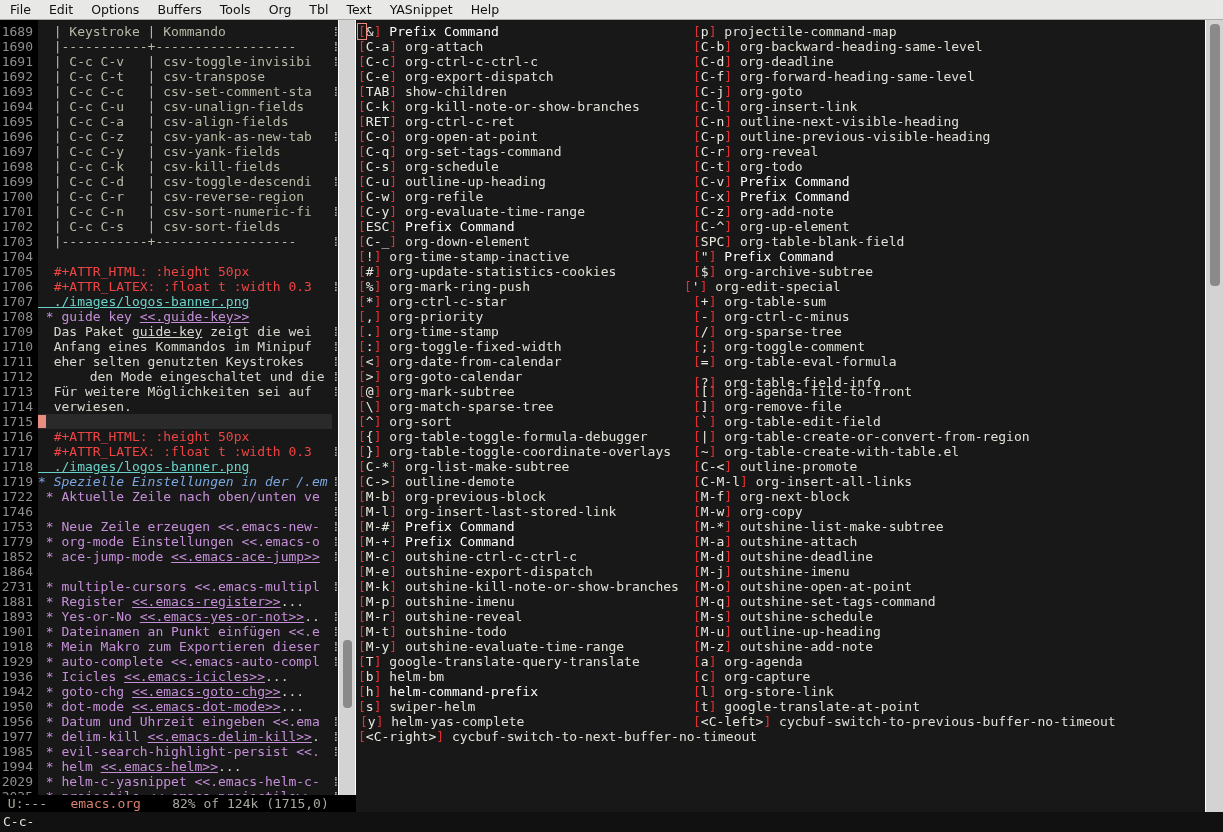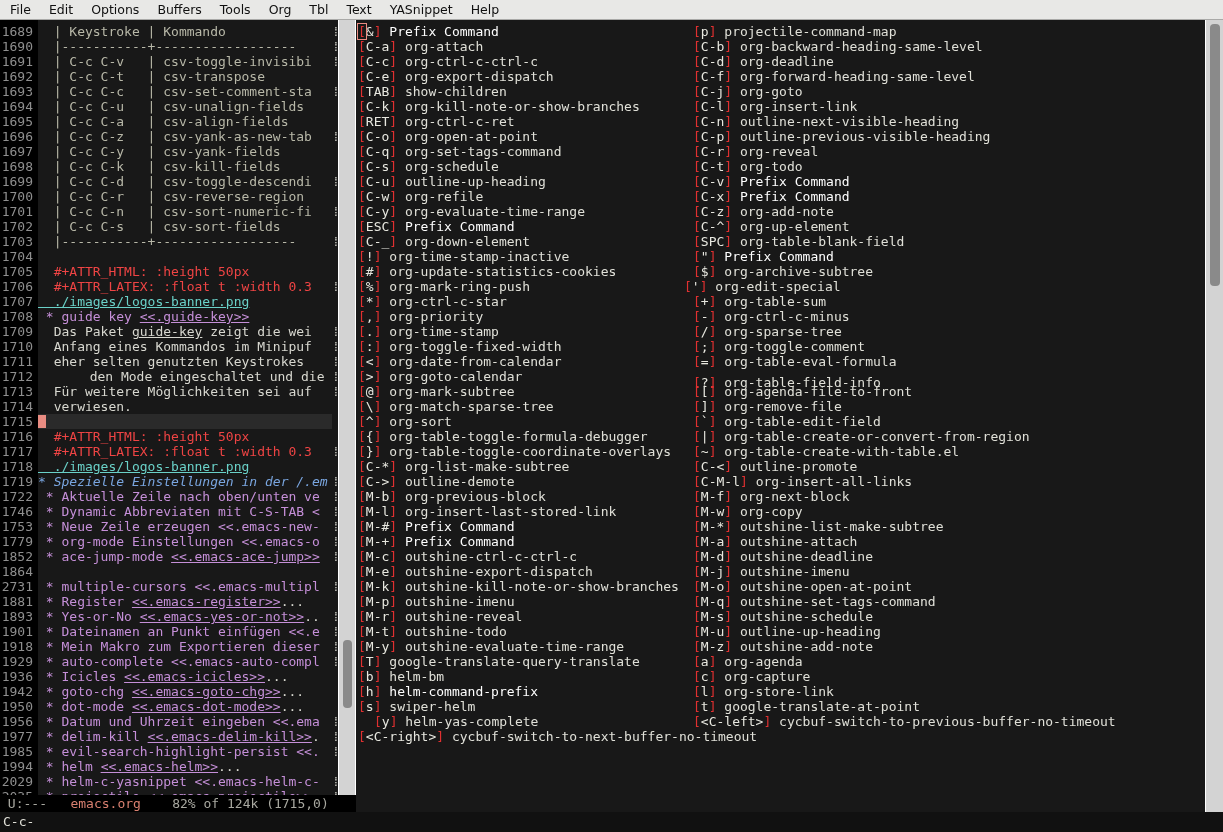--- a/index.html
+++ b/index.html
@@ -293,21 +293,20 @@
         <div class="orow" style="top:334px;"><span class="f-plain">  eher selten genutzten Keystrokes</span></div>
         <div class="orow" style="top:349px;margin-left:36px;"><span class="f-plain">  den Mode eingeschaltet und die gu</span></div>
         <div class="orow" style="top:364px;"><span class="f-plain">  Für weitere Möglichkeiten sei auf</span></div>
         <div class="orow" style="top:379px;"><span class="f-plain">  verwiesen.</span></div>
         <div class="orow hl" style="top:394px;"><span class="cursorblk"></span></div>
         <div class="orow" style="top:409px;"><span class="f-kw">  #+ATTR_HTML: :height 50px</span></div>
         <div class="orow" style="top:424px;"><span class="f-kw">  #+ATTR_LATEX: :float t :width 0.3</span></div>
         <div class="orow" style="top:439px;"><span class="f-link">  ./images/logos-banner.png</span></div>
         <div class="orow" style="top:454px;"><span class="f-h1i">* Spezielle Einstellungen in der /.em</span></div>
         <div class="orow" style="top:469px;"><span class="f-h2"> * Aktuelle Zeile nach oben/unten ve</span></div>
-        <div class="orow" style="top:484px;"><span class="f-h2"> * Dynamic Abbreviaten mit C-S-TAB &lt;</span></div>
         <div class="orow" style="top:499px;"><span class="f-h2"> * Neue Zeile erzeugen &lt;&lt;.emacs-new-</span></div>
         <div class="orow" style="top:514px;"><span class="f-h2"> * org-mode Einstellungen &lt;&lt;.emacs-o</span></div>
         <div class="orow" style="top:529px;"><span class="f-h2"> * ace-jump-mode </span><span class="f-h2" style="text-decoration:underline">&lt;&lt;.emacs-ace-jump&gt;&gt;</span><span class="f-dots"></span></div>
         <div class="orow" style="top:559px;"><span class="f-h2"> * multiple-cursors &lt;&lt;.emacs-multipl</span></div>
         <div class="orow" style="top:574px;"><span class="f-h2"> * Register </span><span class="f-h2" style="text-decoration:underline">&lt;&lt;.emacs-register&gt;&gt;</span><span class="f-dots">...</span></div>
         <div class="orow" style="top:589px;"><span class="f-h2"> * Yes-or-No </span><span class="f-h2" style="text-decoration:underline">&lt;&lt;.emacs-yes-or-not&gt;&gt;</span><span class="f-dots">..</span></div>
         <div class="orow" style="top:604px;"><span class="f-h2"> * Dateinamen an Punkt einfügen &lt;&lt;.e</span></div>
         <div class="orow" style="top:619px;"><span class="f-h2"> * Mein Makro zum Exportieren dieser</span></div>
         <div class="orow" style="top:634px;"><span class="f-h2"> * auto-complete &lt;&lt;.emacs-auto-compl</span></div>
         <div class="orow" style="top:649px;"><span class="f-h2"> * Icicles </span><span class="f-h2" style="text-decoration:underline">&lt;&lt;.emacs-icicles&gt;&gt;</span><span class="f-dots">...</span></div>
@@ -400,21 +399,21 @@
         <div class="krow" style="left:2px; top:544px;"><span class="k-br">[</span><span class="k-key">M-e</span><span class="k-br">]</span> <span class="k-cmd">outshine-export-dispatch</span></div>
         <div class="krow" style="left:2px; top:559px;"><span class="k-br">[</span><span class="k-key">M-k</span><span class="k-br">]</span> <span class="k-cmd">outshine-kill-note-or-show-branches</span></div>
         <div class="krow" style="left:2px; top:574px;"><span class="k-br">[</span><span class="k-key">M-p</span><span class="k-br">]</span> <span class="k-cmd">outshine-imenu</span></div>
         <div class="krow" style="left:2px; top:589px;"><span class="k-br">[</span><span class="k-key">M-r</span><span class="k-br">]</span> <span class="k-cmd">outshine-reveal</span></div>
         <div class="krow" style="left:2px; top:604px;"><span class="k-br">[</span><span class="k-key">M-t</span><span class="k-br">]</span> <span class="k-cmd">outshine-todo</span></div>
         <div class="krow" style="left:2px; top:619px;"><span class="k-br">[</span><span class="k-key">M-y</span><span class="k-br">]</span> <span class="k-cmd">outshine-evaluate-time-range</span></div>
         <div class="krow" style="left:2px; top:634px;"><span class="k-br">[</span><span class="k-key">T</span><span class="k-br">]</span> <span class="k-cmd">google-translate-query-translate</span></div>
         <div class="krow" style="left:2px; top:649px;"><span class="k-br">[</span><span class="k-key">b</span><span class="k-br">]</span> <span class="k-cmd">helm-bm</span></div>
         <div class="krow" style="left:2px; top:664px;"><span class="k-br">[</span><span class="k-key">h</span><span class="k-br">]</span> <span class="k-pre">helm-command-prefix</span></div>
         <div class="krow" style="left:2px; top:679px;"><span class="k-br">[</span><span class="k-key">s</span><span class="k-br">]</span> <span class="k-cmd">swiper-helm</span></div>
-        <div class="krow" style="left:18px; top:694px;text-align:center;"><span class="k-br">[</span><span class="k-key">y</span><span class="k-br">]</span> <span class="k-cmd">helm-yas-complete</span></div>
+        <div class="krow" style="left:4px; top:694px;text-align:center;"><span class="k-br">[</span><span class="k-key">y</span><span class="k-br">]</span> <span class="k-cmd">helm-yas-complete</span></div>
         <div class="krow" style="left:337px; top:4px;"><span class="k-br">[</span><span class="k-key">p</span><span class="k-br">]</span> <span class="k-cmd">projectile-command-map</span></div>
         <div class="krow" style="left:337px; top:19px;"><span class="k-br">[</span><span class="k-key">C-b</span><span class="k-br">]</span> <span class="k-cmd">org-backward-heading-same-level</span></div>
         <div class="krow" style="left:337px; top:34px;"><span class="k-br">[</span><span class="k-key">C-d</span><span class="k-br">]</span> <span class="k-cmd">org-deadline</span></div>
         <div class="krow" style="left:337px; top:49px;"><span class="k-br">[</span><span class="k-key">C-f</span><span class="k-br">]</span> <span class="k-cmd">org-forward-heading-same-level</span></div>
         <div class="krow" style="left:337px; top:64px;"><span class="k-br">[</span><span class="k-key">C-j</span><span class="k-br">]</span> <span class="k-cmd">org-goto</span></div>
         <div class="krow" style="left:337px; top:79px;"><span class="k-br">[</span><span class="k-key">C-l</span><span class="k-br">]</span> <span class="k-cmd">org-insert-link</span></div>
         <div class="krow" style="left:337px; top:94px;"><span class="k-br">[</span><span class="k-key">C-n</span><span class="k-br">]</span> <span class="k-cmd">outline-next-visible-heading</span></div>
         <div class="krow" style="left:337px; top:109px;"><span class="k-br">[</span><span class="k-key">C-p</span><span class="k-br">]</span> <span class="k-cmd">outline-previous-visible-heading</span></div>
         <div class="krow" style="left:337px; top:124px;"><span class="k-br">[</span><span class="k-key">C-r</span><span class="k-br">]</span> <span class="k-cmd">org-reveal</span></div>
         <div class="krow" style="left:337px; top:139px;"><span class="k-br">[</span><span class="k-key">C-t</span><span class="k-br">]</span> <span class="k-cmd">org-todo</span></div>

